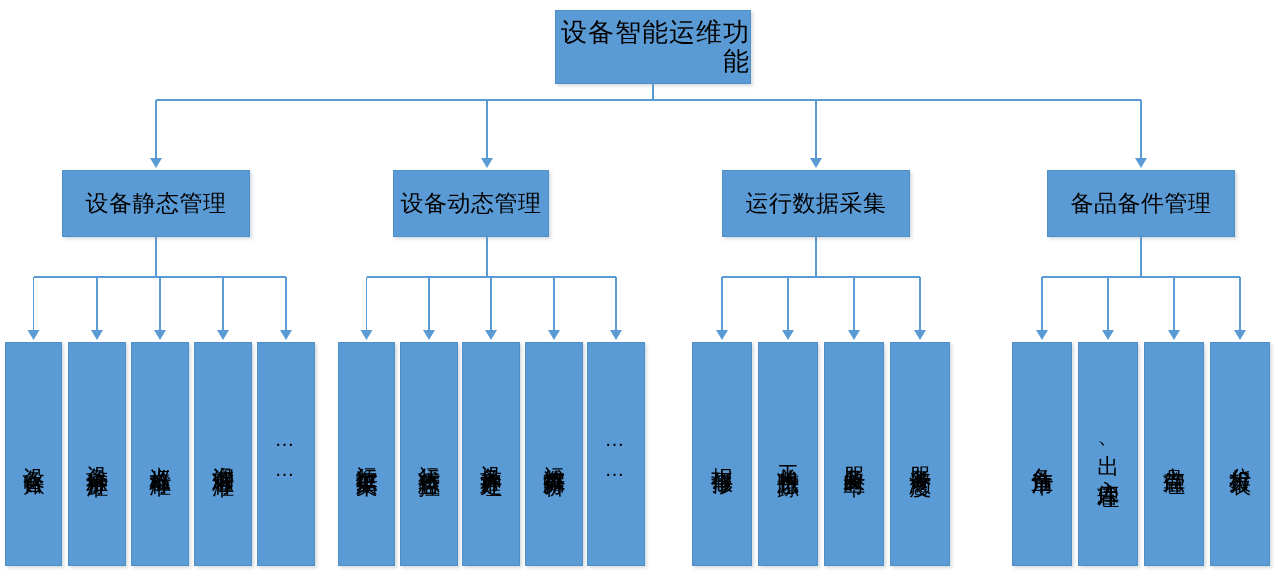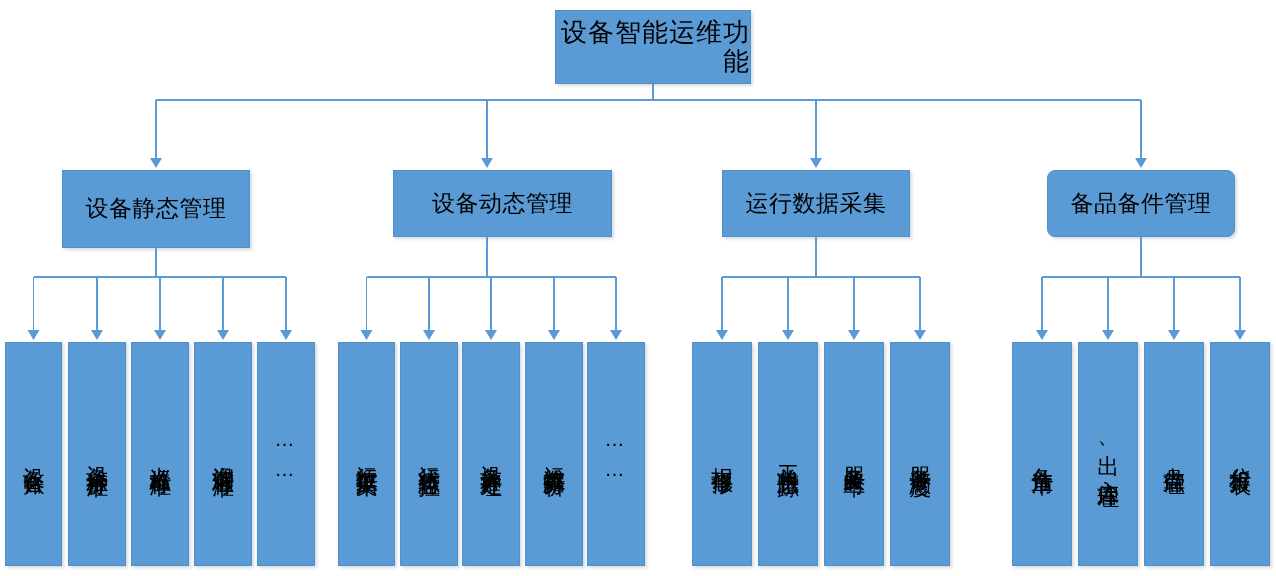--- a/index.html
+++ b/index.html
@@ -128,40 +128,40 @@
       <polygon points="1102,330 1114,330 1108,340" fill="#5B9BD5"></polygon>
       <line x1="1174" y1="277" x2="1174" y2="331" stroke="#5B9BD5" stroke-width="1.6" shape-rendering="crispEdges"></line>
       <polygon points="1168,330 1180,330 1174,340" fill="#5B9BD5"></polygon>
       <line x1="1240" y1="277" x2="1240" y2="331" stroke="#5B9BD5" stroke-width="1.6" shape-rendering="crispEdges"></line>
       <polygon points="1234,330 1246,330 1240,340" fill="#5B9BD5"></polygon>
     </svg>
   <div id="nodes">
       <div class="node node-root" style="left: 555px; top: 10px; width: 196px; height: 74px;">
         <span>设备智能运维功能</span>
       </div>
-      <div class="node node-l2" style="left: 62px; top: 170px; width: 188px; height: 78px;">
+      <div class="node node-l2" style="left: 62px; top: 170px; width: 188px; height: 67px;">
         <span>设备静态管理</span>
       </div>
       <div class="node node-leaf" style="left: 5px; top: 342px; width: 57px; height: 224px;">
         <span class="vtext">设备台账</span>
       </div>
       <div class="node node-leaf" style="left: 68px; top: 342px; width: 58px; height: 224px;">
         <span class="vtext">设备维护标准</span>
       </div>
       <div class="node node-leaf" style="left: 131px; top: 342px; width: 58px; height: 224px;">
         <span class="vtext">点巡检标准</span>
       </div>
       <div class="node node-leaf" style="left: 194px; top: 342px; width: 58px; height: 224px;">
         <span class="vtext">润滑管理标准</span>
       </div>
       <div class="node node-leaf ellipsis" style="left: 257px; top: 342px; width: 58px; height: 224px;">
         <span class="dots">…</span>
         <span class="dots">…</span>
       </div>
-      <div class="node node-l2" style="left: 393px; top: 170px; width: 219px; height: 67px;">
+      <div class="node node-l2" style="left: 393px; top: 170px; width: 156px; height: 67px;">
         <span>设备动态管理</span>
       </div>
       <div class="node node-leaf" style="left: 338px; top: 342px; width: 57px; height: 224px;">
         <span class="vtext">运行数据采集</span>
       </div>
       <div class="node node-leaf" style="left: 400px; top: 342px; width: 58px; height: 224px;">
         <span class="vtext">运行状态监控</span>
       </div>
       <div class="node node-leaf" style="left: 462px; top: 342px; width: 58px; height: 224px;">
         <span class="vtext">设备异常处理</span>
@@ -181,21 +181,21 @@
       </div>
       <div class="node node-leaf" style="left: 758px; top: 342px; width: 60px; height: 224px;">
         <span class="vtext">工单状态跟踪</span>
       </div>
       <div class="node node-leaf" style="left: 824px; top: 342px; width: 60px; height: 224px;">
         <span class="vtext">服务及时率</span>
       </div>
       <div class="node node-leaf" style="left: 890px; top: 342px; width: 60px; height: 224px;">
         <span class="vtext">服务满意度</span>
       </div>
-      <div class="node node-l2" style="left: 1047px; top: 170px; width: 188px; height: 67px; border-radius: 8px;">
+      <div class="node node-l2" style="left: 1047px; top: 170px; width: 188px; height: 67px;">
         <span>备品备件管理</span>
       </div>
       <div class="node node-leaf" style="left: 1012px; top: 342px; width: 60px; height: 224px;">
         <span class="vtext">备件清单</span>
       </div>
       <div class="node node-leaf" style="left: 1078px; top: 342px; width: 60px; height: 224px;">
         <span class="vtext">出、入库管理</span>
       </div>
       <div class="node node-leaf" style="left: 1144px; top: 342px; width: 60px; height: 224px;">
         <span class="vtext">盘点管理</span>

